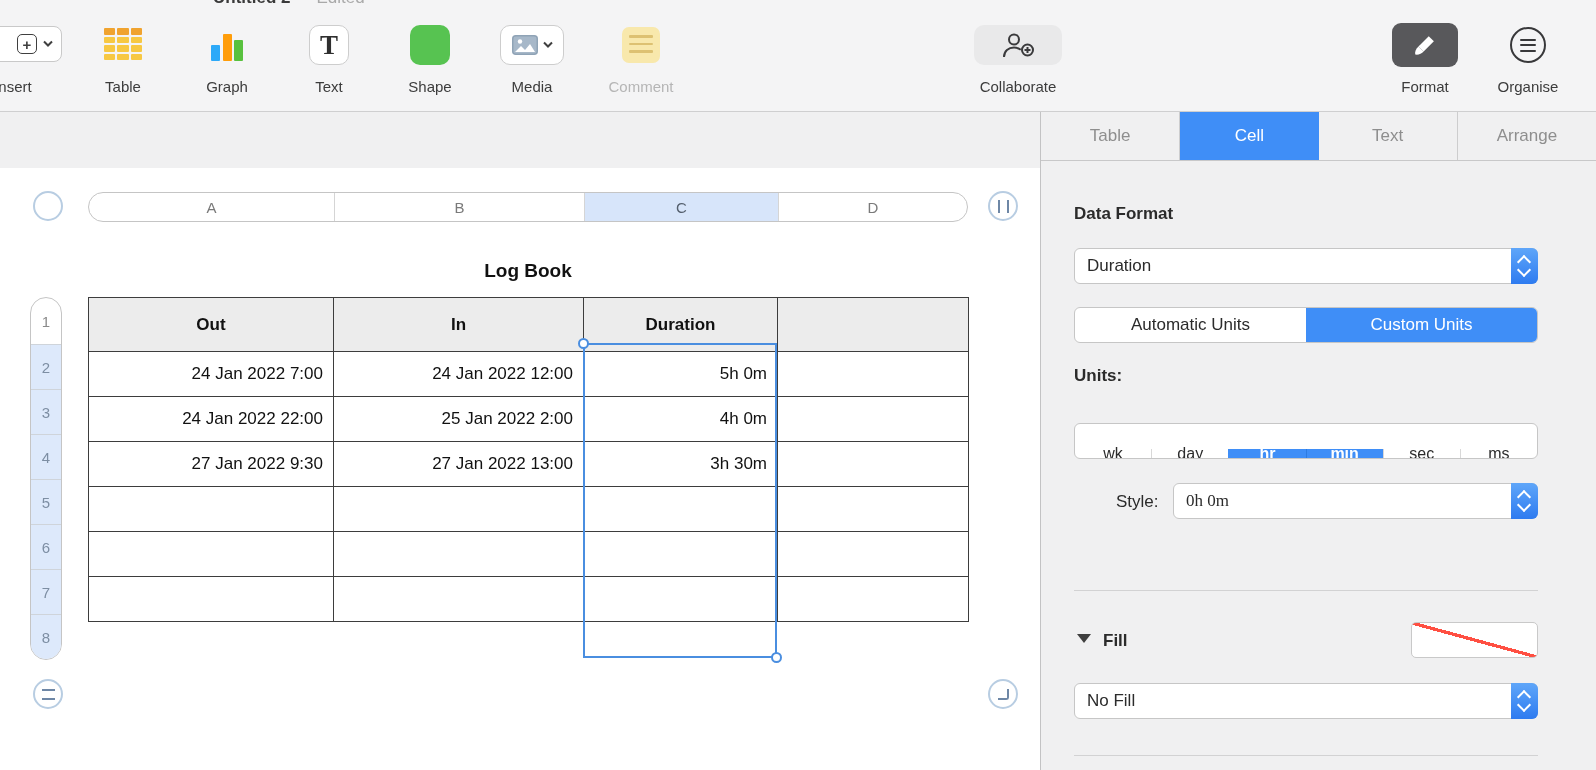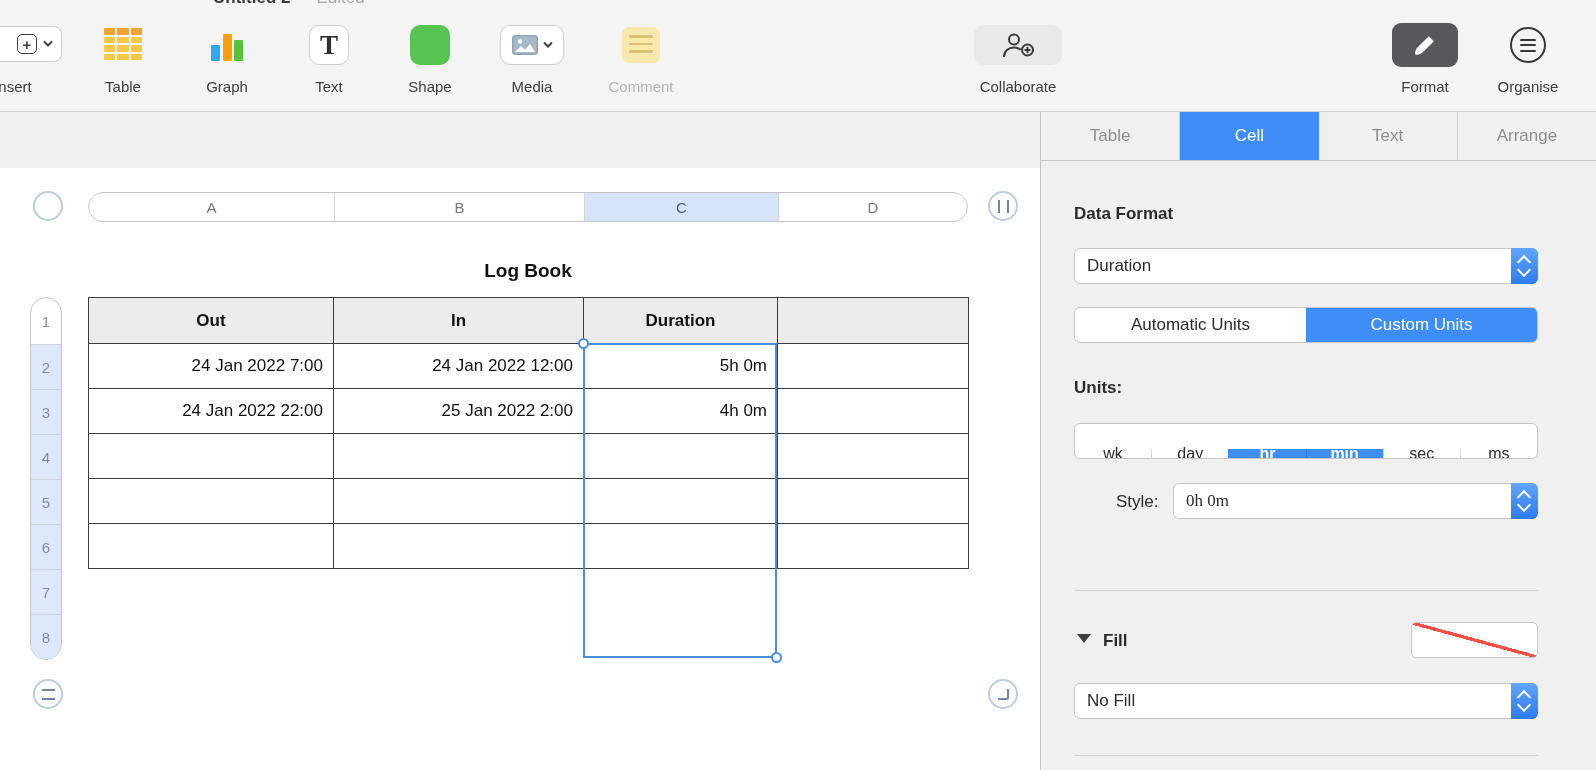--- a/index.html
+++ b/index.html
@@ -70,21 +70,21 @@
             border-top:1px solid #cfd4da; flex:0 0 auto; }
   .rh-seg:first-child { border-top:none; }
   .rh-seg.sel { background:#dde9fb; color:#7d8ea3; }
 
   .sheet-title { position:absolute; left:88px; top:148px; width:880px; text-align:center;
                  font-size:19px; font-weight:bold; color:#111; }
 
   .sheet-table { position:absolute; left:88px; top:185px; width:880px; border-collapse:collapse;
                  table-layout:fixed; font-size:17px; color:#111; }
   .sheet-table th, .sheet-table td { border:1.5px solid #3d3d3d; overflow:hidden; white-space:nowrap; }
-  .sheet-table th { height:46px; background:#ececec; font-weight:bold; text-align:center; }
+  .sheet-table th { height:54px; background:#ececec; font-weight:bold; text-align:center; }
   .sheet-table td { height:45px; text-align:right; padding-right:10px; background:#fff; }
 
   .selection { position:absolute; left:583px; top:231px; width:194px; height:315px;
                border:2px solid #4a8ee0; pointer-events:none; }
   .sel-handle { position:absolute; width:11px; height:11px; border-radius:50%; background:#fff;
                 border:2px solid #4a8ee0; pointer-events:auto; }
 
   .circle-handle { position:absolute; width:30px; height:30px; border-radius:50%; background:#fff;
                    border:2px solid #b8cde2; display:flex; align-items:center; justify-content:center; }
   .glyph-vbars { width:11px; height:13px; border-left:2px solid #6e87a6; border-right:2px solid #6e87a6; }
@@ -295,20 +295,26 @@
         <td>5h 0m</td>
         <td></td>
       </tr>
       <tr>
         <td>24 Jan 2022 22:00</td>
         <td>25 Jan 2022 2:00</td>
         <td>4h 0m</td>
         <td></td>
       </tr>
       <tr>
+        <td>27 Jan 2022 9:30</td>
+        <td>27 Jan 2022 13:00</td>
+        <td>3h 30m</td>
+        <td></td>
+      </tr>
+      <tr>
         <td></td>
         <td></td>
         <td></td>
         <td></td>
       </tr>
       <tr>
         <td></td>
         <td></td>
         <td></td>
         <td></td>
@@ -341,21 +347,21 @@
     <div class="select" style="left:33px;top:136px;width:464px;">
       <span>Duration</span>
       <span class="stepper"></span>
     </div>
 
     <div class="seg" style="left:33px;top:195px;width:464px;">
       <div class="opt">Automatic Units</div>
       <div class="opt sel">Custom Units</div>
     </div>
 
-    <div class="sb-label" style="left:33px;top:266px;font-weight:bold;font-weight:600;">Units:</div>
+    <div class="sb-label" style="left:33px;top:254px;font-weight:bold;font-weight:600;">Units:</div>
 
     <div class="seg useg" style="left:33px;top:311px;width:464px;">
       <div class="opt">wk</div>
       <div class="opt">day</div>
       <div class="opt sel">hr</div>
       <div class="opt sel">min</div>
       <div class="opt">sec</div>
       <div class="opt">ms</div>
     </div>
 

